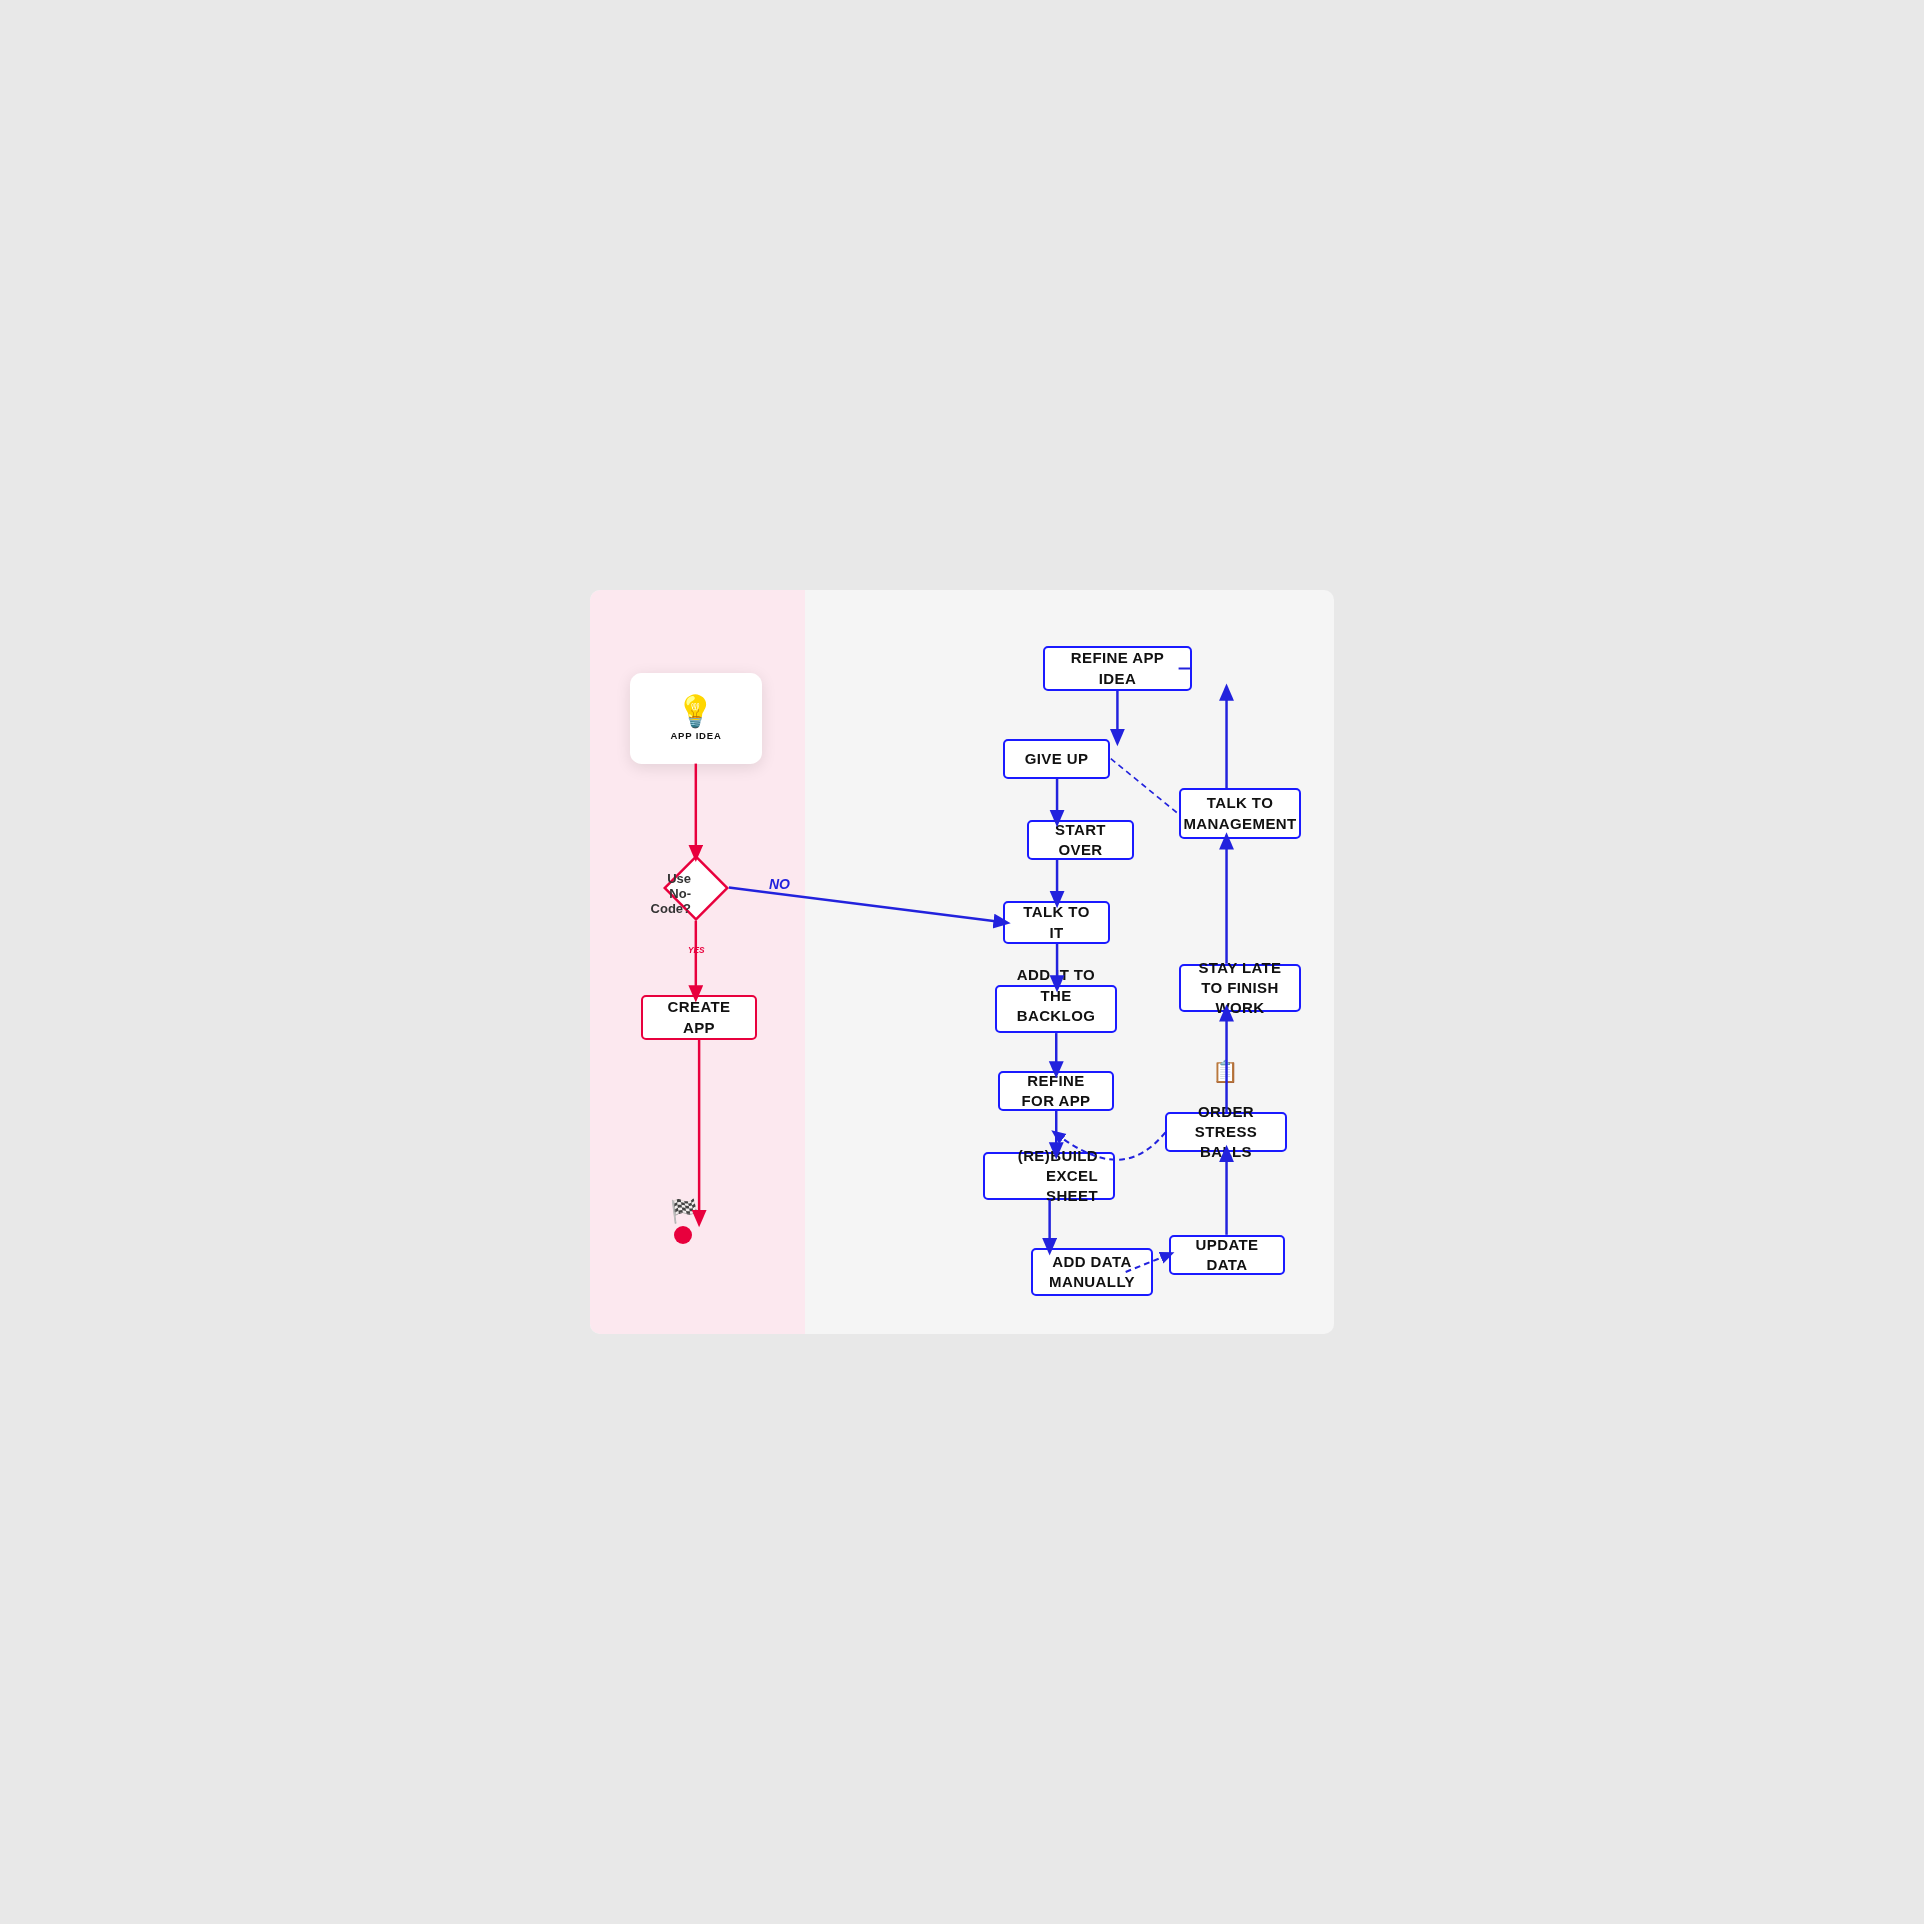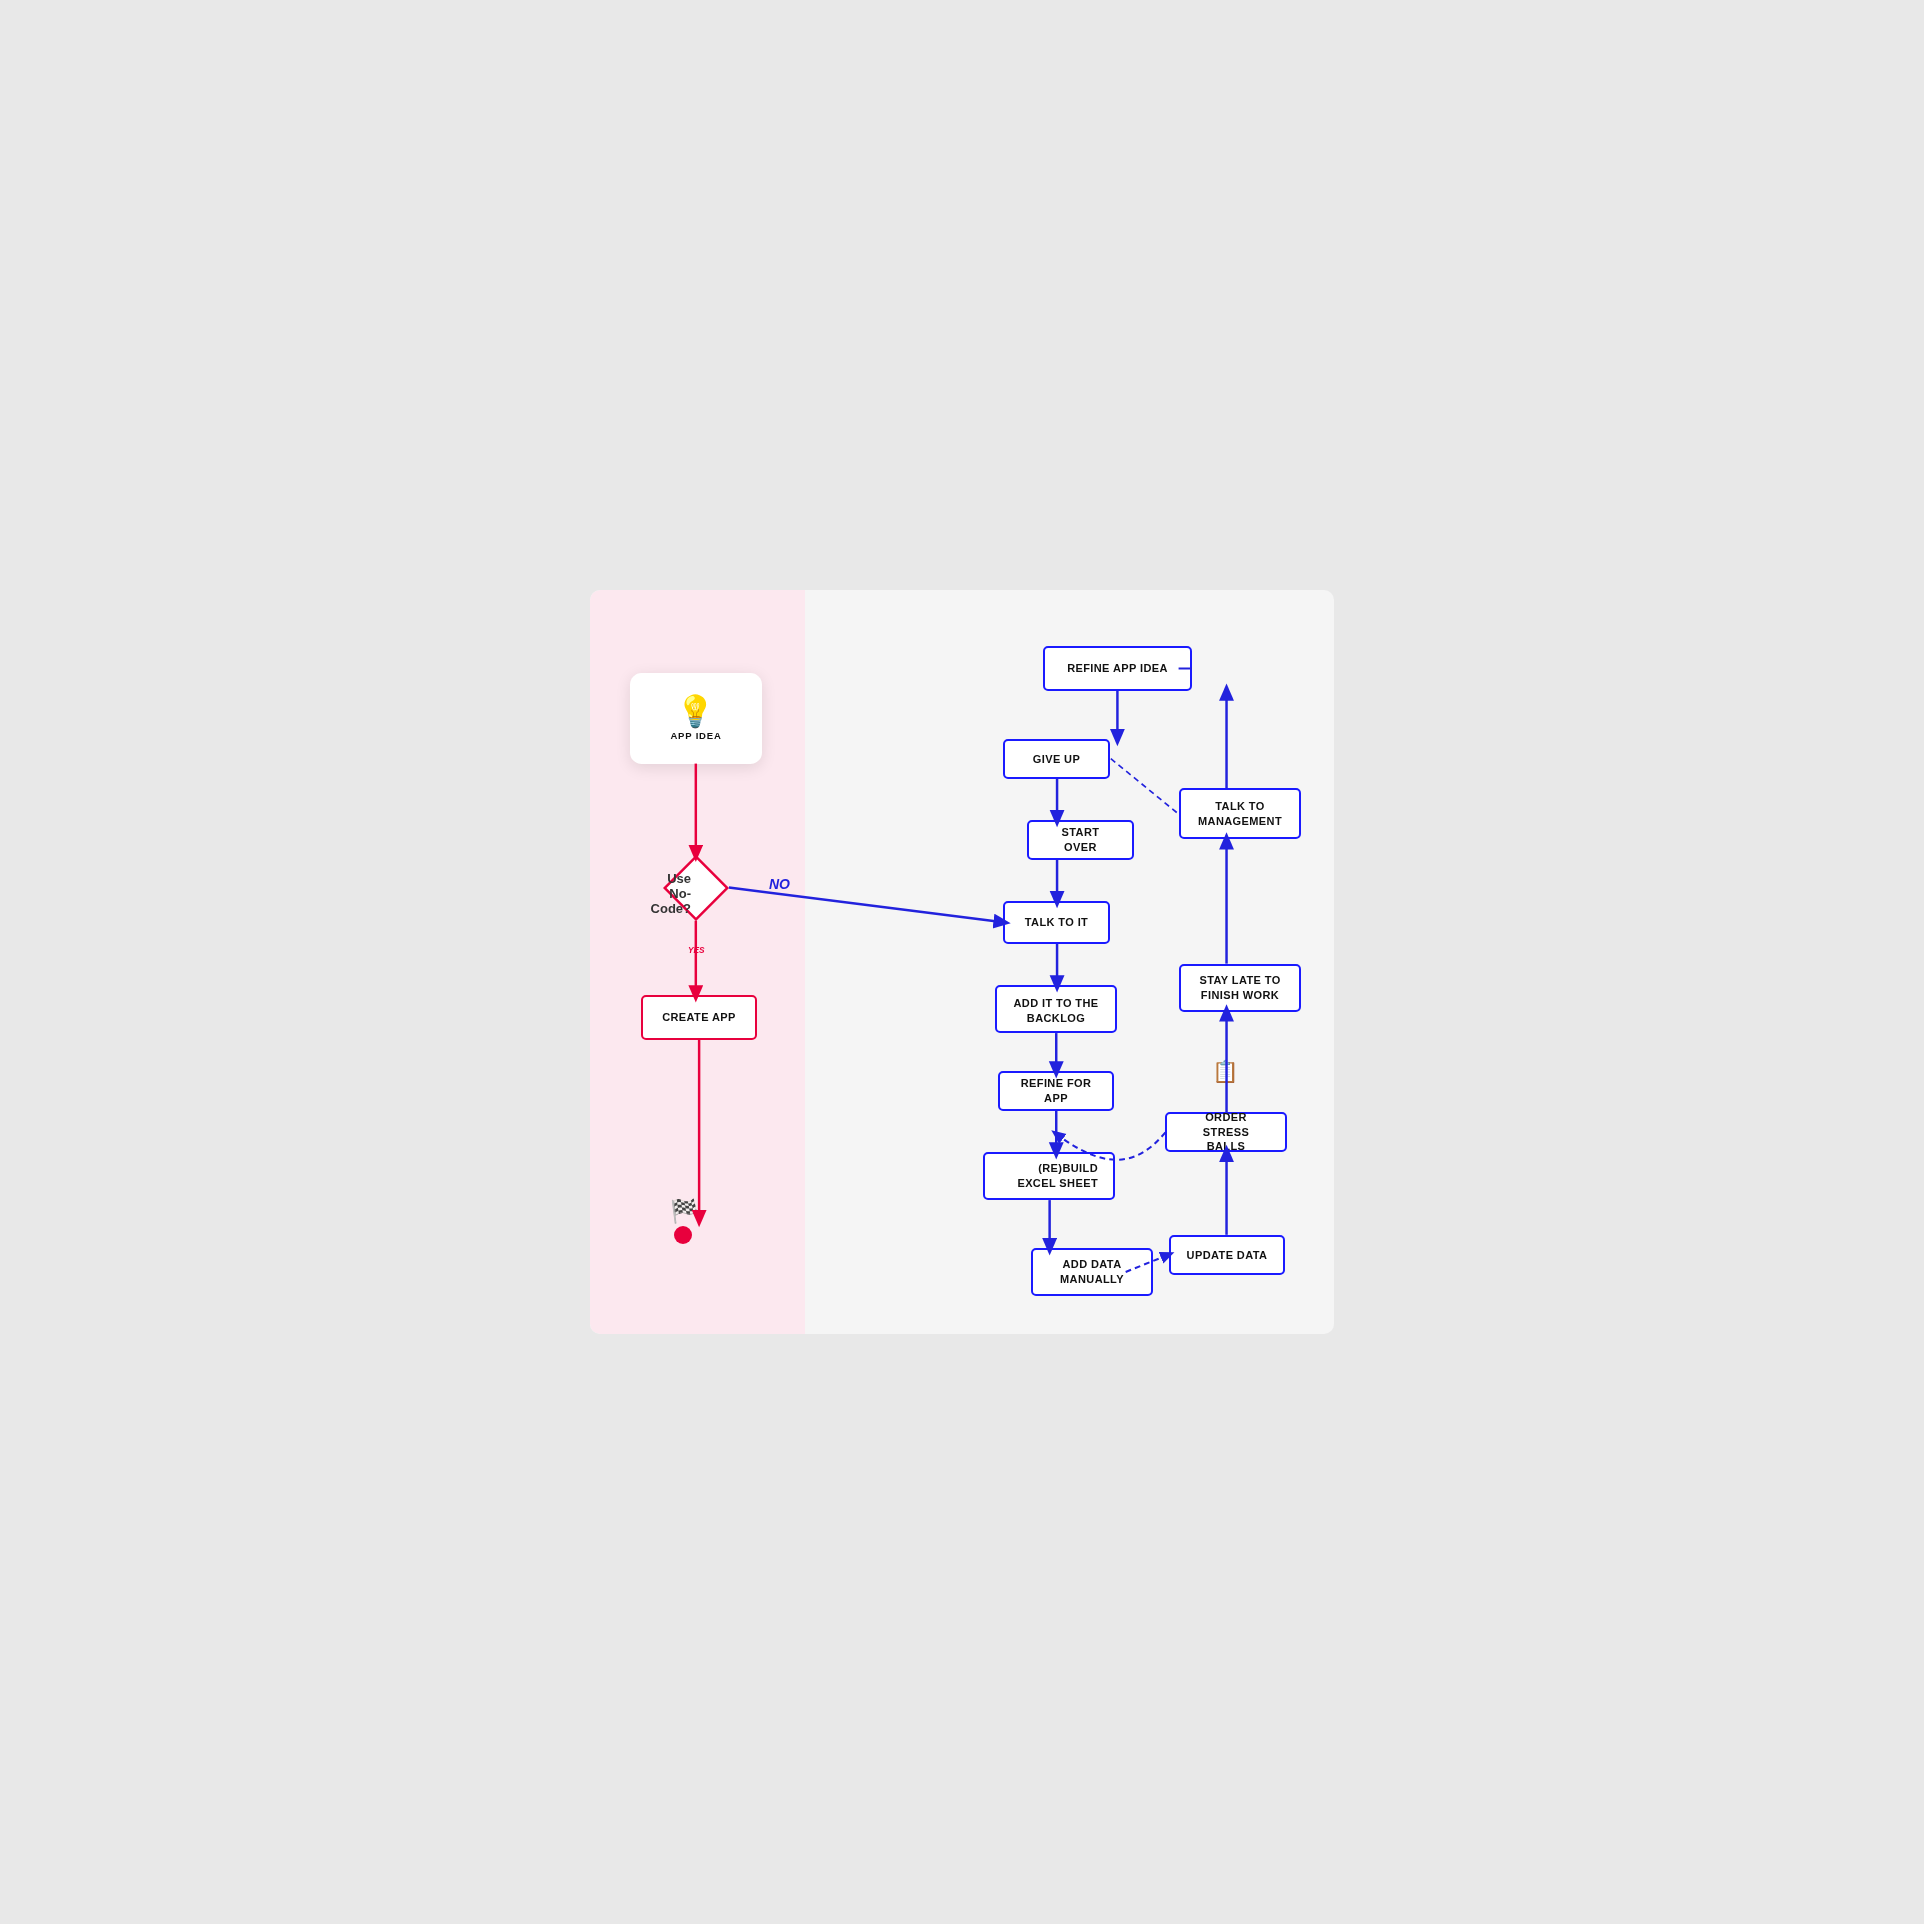--- a/index.html
+++ b/index.html
@@ -33,21 +33,21 @@
       position: absolute;
       background: #fff;
       border: 2.1px solid #1a1aff;
       border-radius: 5px;
       display: flex;
       align-items: center;
       justify-content: center;
       text-align: center;
       font-family: 'Arial Black', Arial, sans-serif;
       font-weight: 900;
-      font-size: 11px;
+      font-size: 15px;
       letter-spacing: 0.4px;
       color: #111;
       padding: 5px 15px;
       line-height: 1.35;
     }
     .box.red-border {
       border-color: #e8003d;
     }
     
     .diamond-wrap {

